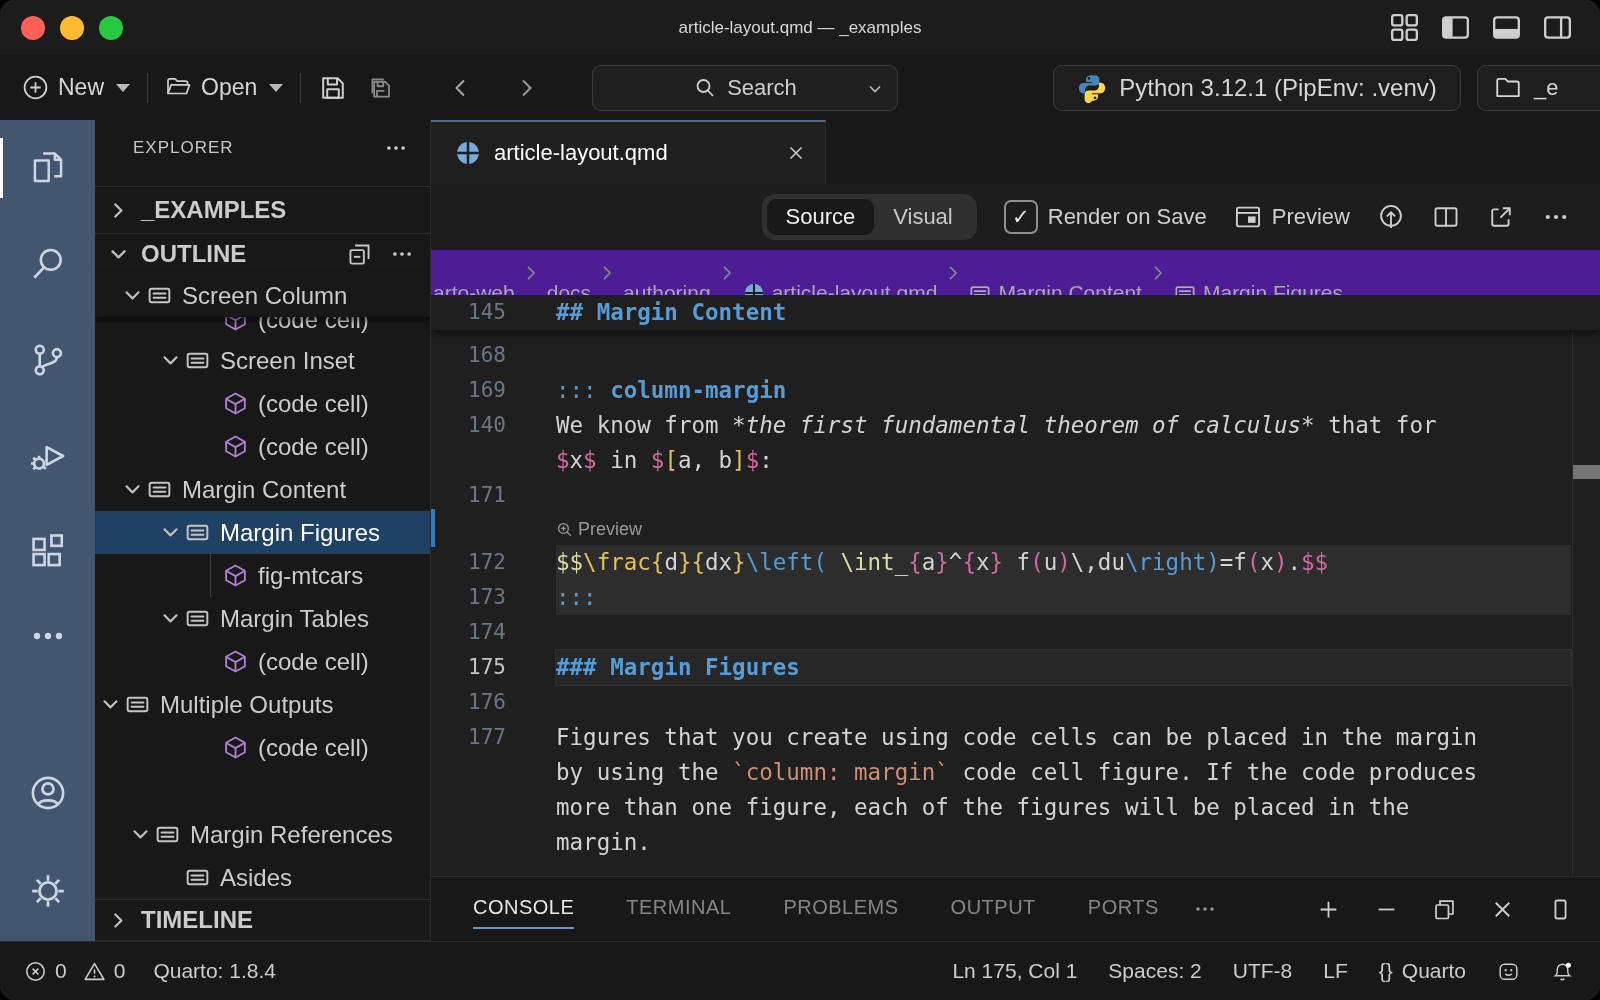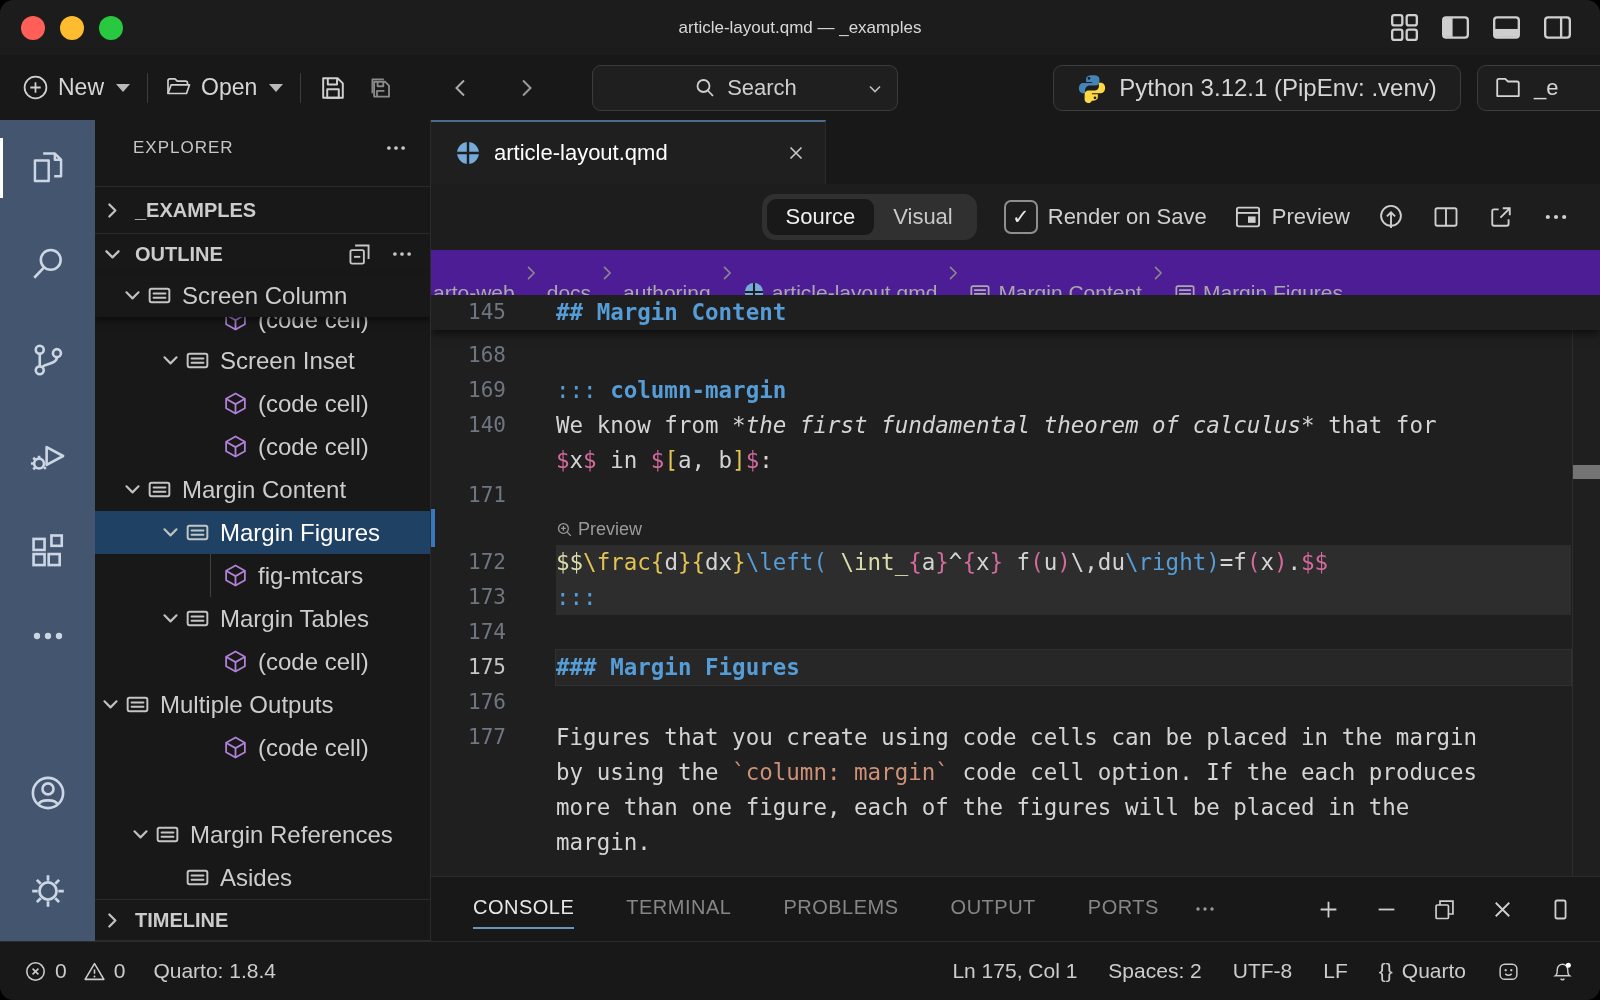--- a/index.html
+++ b/index.html
@@ -30,21 +30,21 @@
   .activitybar{width:95px;background:#44566f;flex:none;display:flex;flex-direction:column;align-items:center;position:relative;color:#ccd6e4;}
   .abar-item{height:96px;display:flex;align-items:center;justify-content:center;width:100%;position:relative;}
   .abar-item svg{width:44px;height:44px}
   .abar-item.active::before{content:"";position:absolute;left:0;top:18px;bottom:18px;width:3px;background:#fff;}
   .abar-bottom{margin-top:auto;width:100%;display:flex;flex-direction:column;align-items:center;}
   
   .sidebar{width:335px;background:#181818;border-right:1px solid #2b2b2b;flex:none;display:flex;flex-direction:column;color:#cccccc;overflow:hidden;}
   .sb-head{height:56px;display:flex;align-items:center;padding:0 22px 0 38px;flex:none;}
   .sb-title{font-size:17px;letter-spacing:1px;color:#c7c7c7;}
   .sb-more{margin-left:auto;color:#cccccc}
-  .sb-row{display:flex;align-items:center;gap:8px;font-weight:700;font-size:20px;color:#cccccc;border-top:1px solid #2b2b2b;flex:none;padding-left:2px;}
+  .sb-row{display:flex;align-items:center;gap:8px;font-weight:700;font-size:24px;color:#cccccc;border-top:1px solid #2b2b2b;flex:none;padding-left:8px;}
   .sb-row .tchev{width:30px;flex:none;display:flex;justify-content:center;}
   .sb-row-ex{height:46px;margin-top:10px;}
   .sb-row-out{height:40px;}
   .sb-acts{margin-left:auto;display:flex;gap:18px;padding-right:16px;color:#c7c7c7;}
   #outline-tree{flex:none;}
   .tree-row{height:43px;display:flex;align-items:center;font-size:24px;color:#cccccc;position:relative;}
   .tree-row.selected{background:#1f4164;color:#ffffff;}
   .tchev{width:30px;flex:none;display:flex;justify-content:center;color:#c0c0c0;}
   .tico{width:23px;height:23px;}
   .ticon{width:25px;height:25px;flex:none;margin-right:10px;color:#c5c5c5;}
@@ -66,21 +66,21 @@
   .pill{background:#303030;border-radius:13px;padding:5px;display:flex;align-items:center;font-size:22px;}
   .pill .seg{padding:5px 19px;border-radius:9px;}
   .pill .seg.active{background:#191919;color:#f0f0f0;}
   .pill .seg.inactive{color:#c8c8c8;}
   .chkbox{width:30px;height:30px;border:2px solid #8f8f8f;border-radius:7px;display:flex;align-items:center;justify-content:center;color:#e8e8e8;font-size:21px;}
   .ed-label{font-size:22px;color:#d0d0d0;}
   .ed-ico{width:28px;height:28px;color:#cfcfcf}
   .ed-group2{display:flex;align-items:center;gap:10px;}
   
   .breadcrumbs{height:45px;display:flex;align-items:center;font-size:21px;color:#a9a9a9;padding-left:2px;flex:none;white-space:nowrap;overflow:hidden;}
-  .crumb{display:flex;align-items:flex-start;gap:7px;margin-top:40px;}
+  .crumb{display:flex;align-items:center;gap:7px;margin-top:40px;}
   .csep{width:20px;height:20px;margin:0 6px;}
   .crumb .tico{width:22px;height:22px;color:#a9a9a9}
   
   .code-area{flex:1;position:relative;overflow:hidden;font-family:"DejaVu Sans Mono",monospace;font-size:22.5px;background:#1f1f1f;}
   .cline{display:flex;height:35px;line-height:35px;}
   .lnum{width:75px;text-align:right;color:#6e7681;flex:none;font-size:21px;}
   .lnum.curnum{color:#c6c6c6;}
   .lcontent{flex:1;margin-left:50px;white-space:pre;margin-right:29px;}
   .cline.sticky{position:relative;z-index:2;background:#1f1f1f;box-shadow:0 4px 8px rgba(0,0,0,.55);margin-bottom:8px;}
   .cline.hl .lcontent{background:#2d2d2d;}
@@ -730,21 +730,21 @@
             <div class="cline">
               <span class="lnum">176</span>
               <span class="lcontent"></span>
             </div>
             <div class="cline">
               <span class="lnum">177</span>
               <span class="lcontent"><span class="tk-t">Figures that you create using code cells can be placed in the margin</span></span>
             </div>
             <div class="cline">
               <span class="lnum"></span>
-              <span class="lcontent"><span class="tk-t">by using the </span><span class="tk-code">`column: margin`</span><span class="tk-t"> code cell option. If the each produces</span></span>
+              <span class="lcontent"><span class="tk-t">by using the </span><span class="tk-code">`column: margin`</span><span class="tk-t"> code cell figure. If the code produces</span></span>
             </div>
             <div class="cline">
               <span class="lnum"></span>
               <span class="lcontent"><span class="tk-t">more than one figure, each of the figures will be placed in the</span></span>
             </div>
             <div class="cline">
               <span class="lnum"></span>
               <span class="lcontent"><span class="tk-t">margin.</span></span>
             </div>
           </div>

